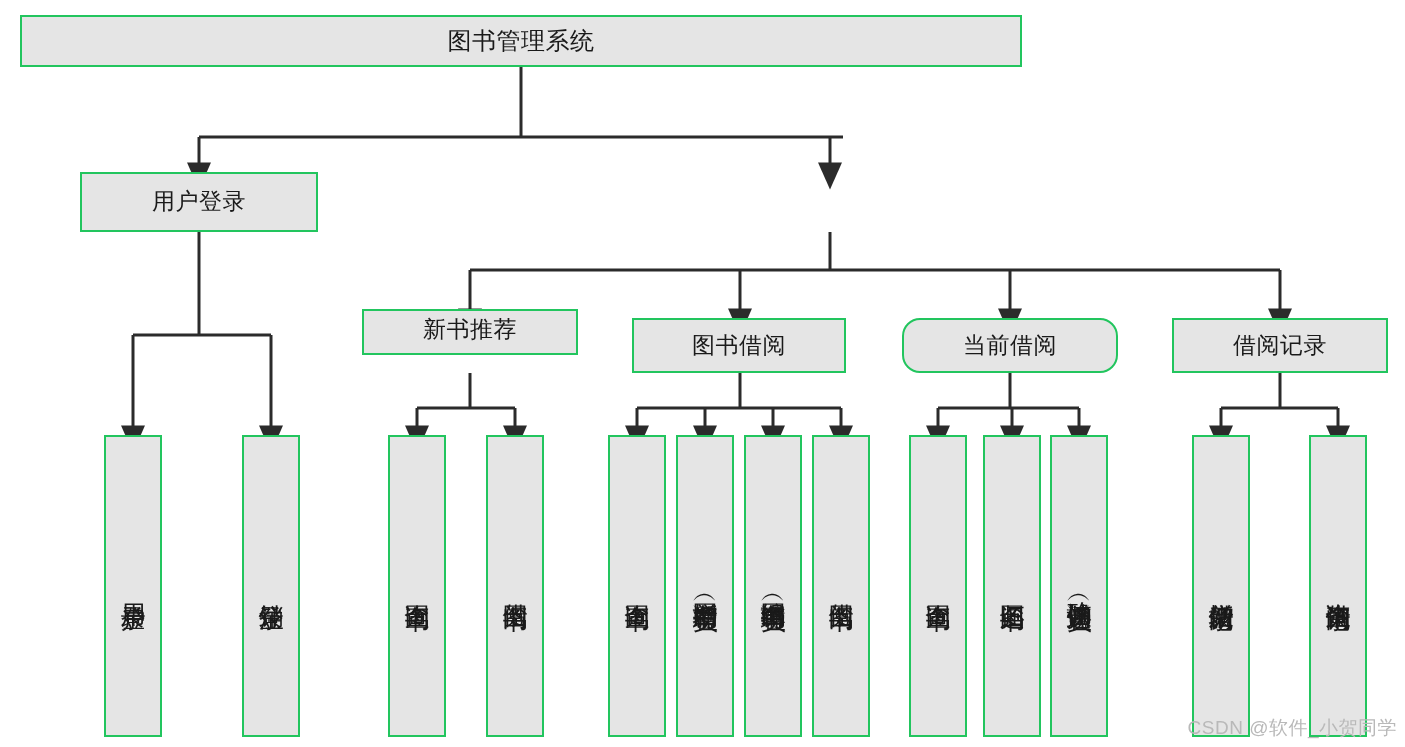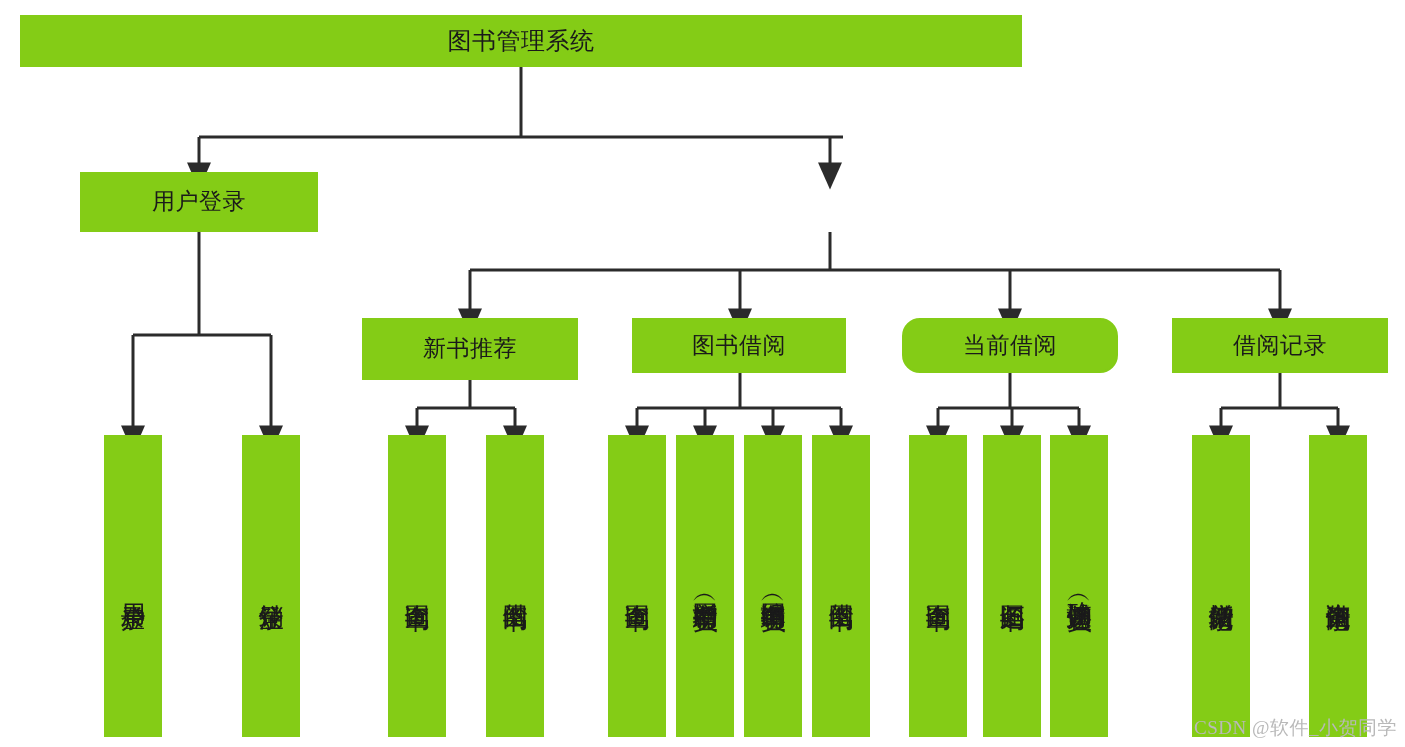--- a/index.html
+++ b/index.html
@@ -21,22 +21,22 @@
     position: absolute;
     left: 0;
     top: 0;
     width: 1405px;
     height: 747px;
     pointer-events: none;
   }
   .node {
     position: absolute;
     box-sizing: border-box;
-    background: #84cc16;
-    border: 2px solid #84cc16;
+    background: #e5e5e5;
+    border: 2px solid #22c55e;
     display: flex;
     align-items: center;
     justify-content: center;
     color: #1a1a1a;
   }
   .node-label {
     display: block;
     text-align: center;
     line-height: 1.18;
     letter-spacing: 0.5px;
@@ -62,21 +62,21 @@
     max-height: 292px;
   }
   .watermark {
     position: absolute;
     right: 8px;
     bottom: 6px;
     font-size: 19px;
     color: #b9b9b9;
     letter-spacing: 0.5px;
     white-space: nowrap;
-    font-family: Liberation Serif, serif;
+    font-family: Liberation Sans, sans-serif;
   }
 </style>
 </head>
 <body>
 
 <div id="canvas">
 
   <svg id="wires" viewBox="0 0 1405 747" xmlns="http://www.w3.org/2000/svg">
     <defs>
       <marker id="arrow" markerWidth="10" markerHeight="10" refX="1.2" refY="4" orient="auto" markerUnits="strokeWidth">
@@ -128,21 +128,21 @@
   </svg>
 
   <div class="node root horiz" style="left:20px; top:15px; width:1002px; height:52px;">
     <span class="node-label">图书管理系统</span>
   </div>
 
   <div class="node horiz" style="left:80px; top:172px; width:238px; height:60px;">
     <span class="node-label">用户登录</span>
   </div>
 
-  <div class="node horiz" style="left:362px; top:318px; width:216px; height:62px;">
+  <div class="node horiz" style="left:362px; top:309px; width:216px; height:46px;font-family:Liberation Mono, monospace;">
     <span class="node-label">新书推荐</span>
   </div>
   <div class="node horiz" style="left:632px; top:318px; width:214px; height:55px;">
     <span class="node-label">图书借阅</span>
   </div>
   <div class="node horiz" style="left:902px; top:318px; width:216px; height:55px;border-radius:18px;">
     <span class="node-label">当前借阅</span>
   </div>
   <div class="node horiz" style="left:1172px; top:318px; width:216px; height:55px;">
     <span class="node-label">借阅记录</span>

